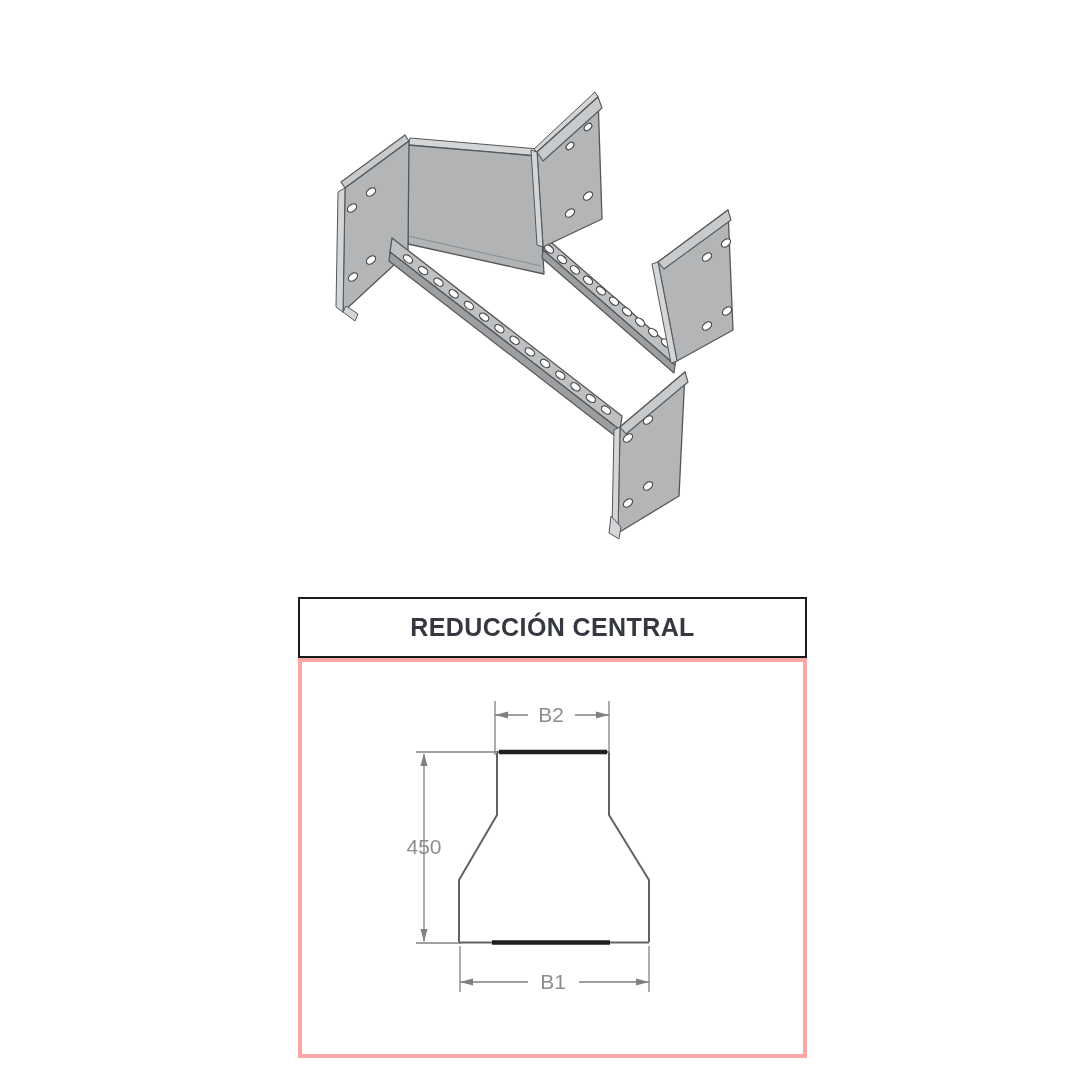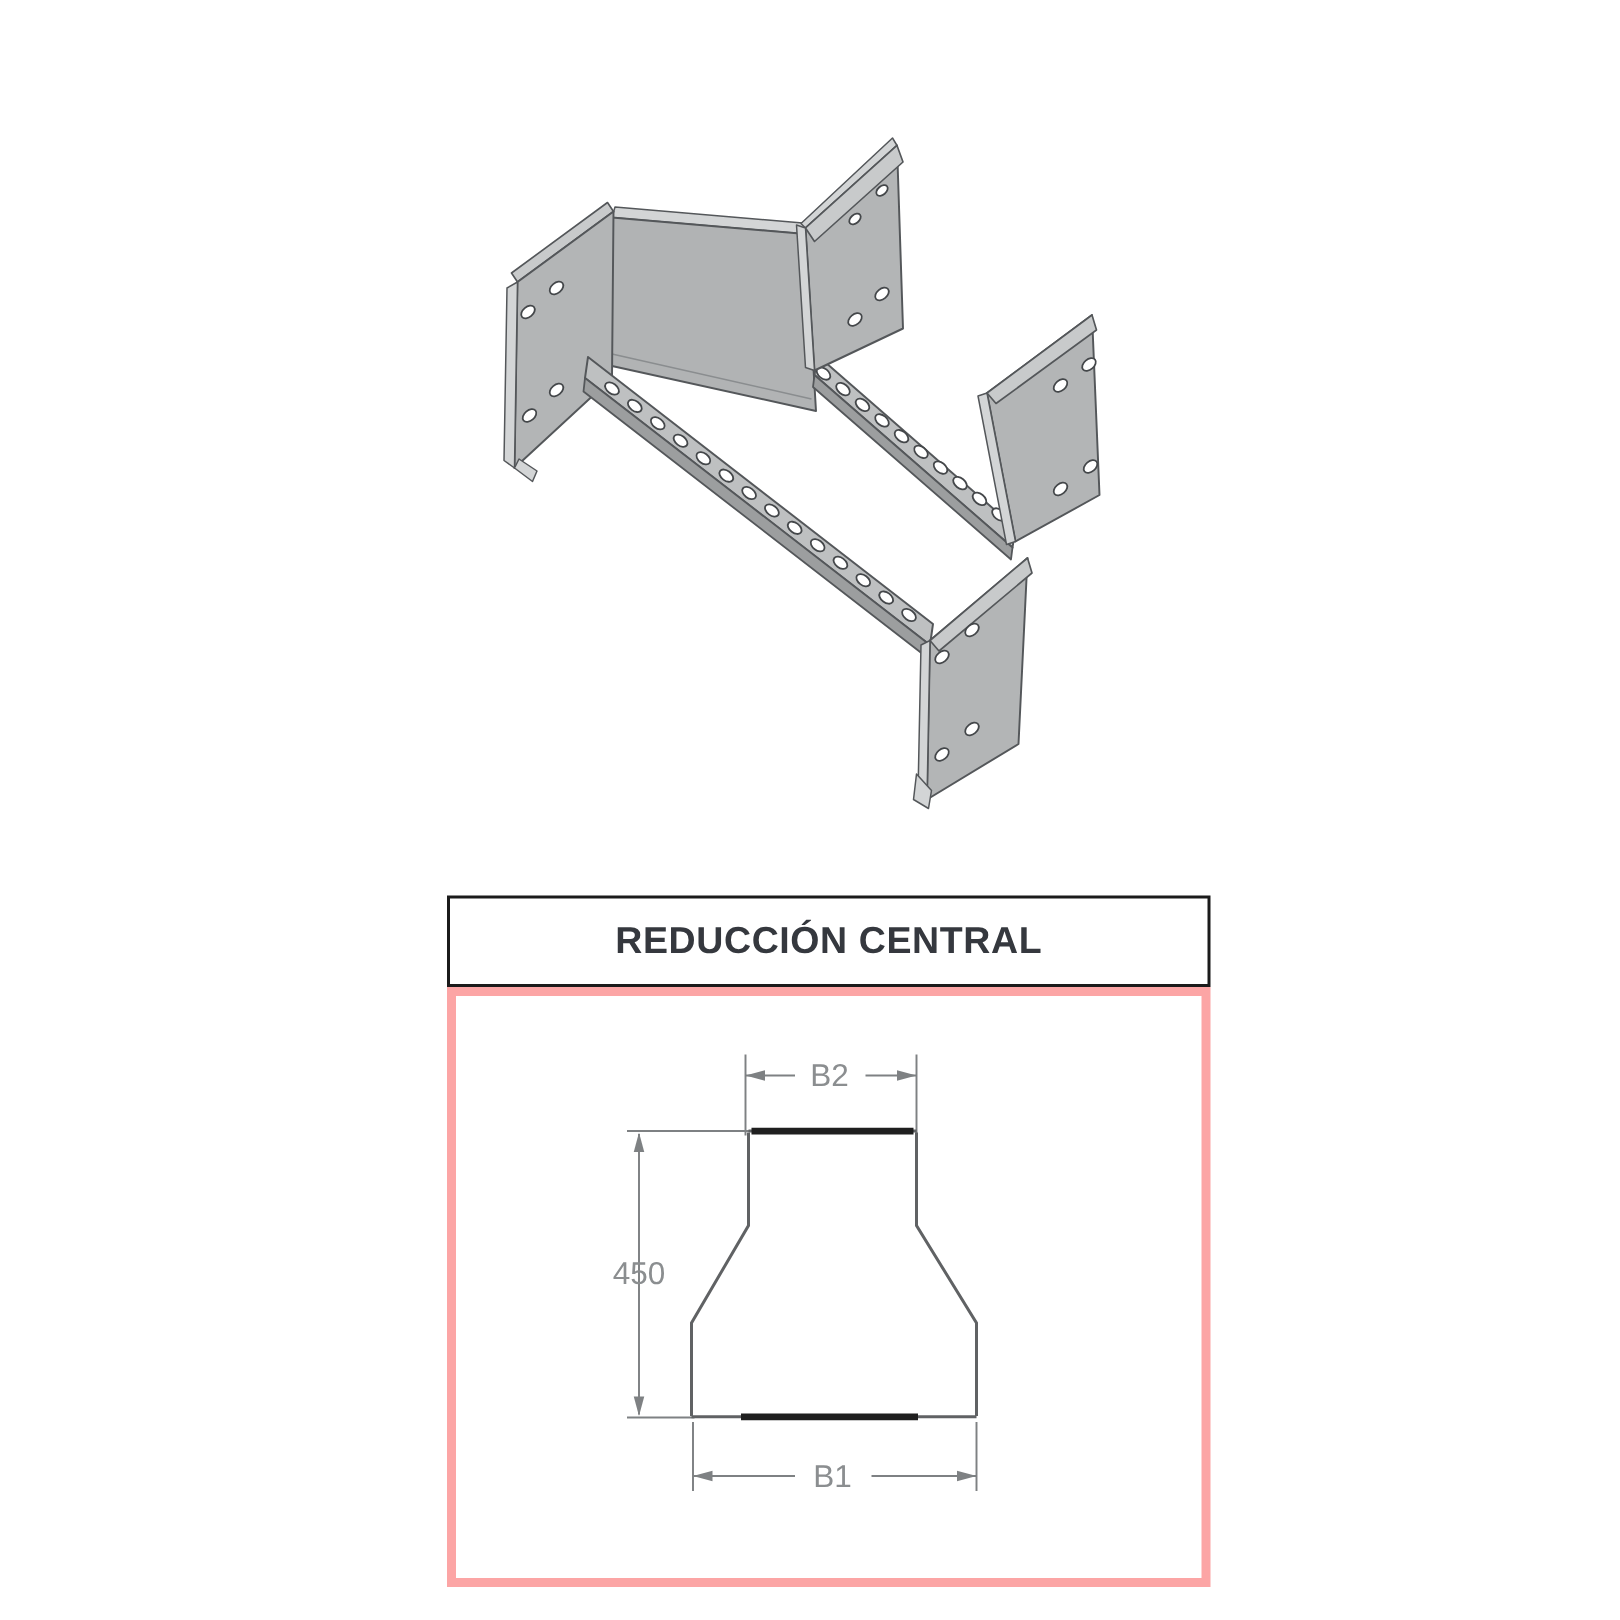--- a/index.html
+++ b/index.html
@@ -11,21 +11,21 @@
   .iso-figure{position:absolute;left:330px;top:85px;width:415px;height:465px;}
   .spec-box{position:absolute;left:298px;top:597px;width:509px;}
   .spec-header{
     height:61px;border:2px solid #1b1b1b;display:flex;align-items:center;justify-content:center;
     background:#ffffff;
   }
   .spec-title{
     font-size:25px;font-weight:bold;color:#35383e;letter-spacing:0.4px;white-space:nowrap;
   }
   .spec-body{
-    height:400px;border:6px solid #fca5a5;background:#ffffff;position:relative;
+    height:400px;border:4px solid #fca5a5;background:#ffffff;position:relative;
   }
   .spec-body svg{position:absolute;left:0;top:0;}
   
   .mface{fill:#b3b5b6;stroke:#54575a;stroke-width:1.3;stroke-linejoin:round;}
   .mquad{fill:#b1b3b4;stroke:#54575a;stroke-width:1.3;stroke-linejoin:round;}
   .mband{fill:#c8cacb;stroke:#54575a;stroke-width:1.1;stroke-linejoin:round;}
   .medge{fill:#d3d5d6;stroke:#54575a;stroke-width:1.0;stroke-linejoin:round;}
   .mrailtop{fill:#bec0c1;stroke:#54575a;stroke-width:1.3;stroke-linejoin:round;}
   .mrailside{fill:#9c9e9f;stroke:#54575a;stroke-width:1.2;stroke-linejoin:round;}
   .hole{fill:#ffffff;stroke:#44474a;stroke-width:1.2;}

